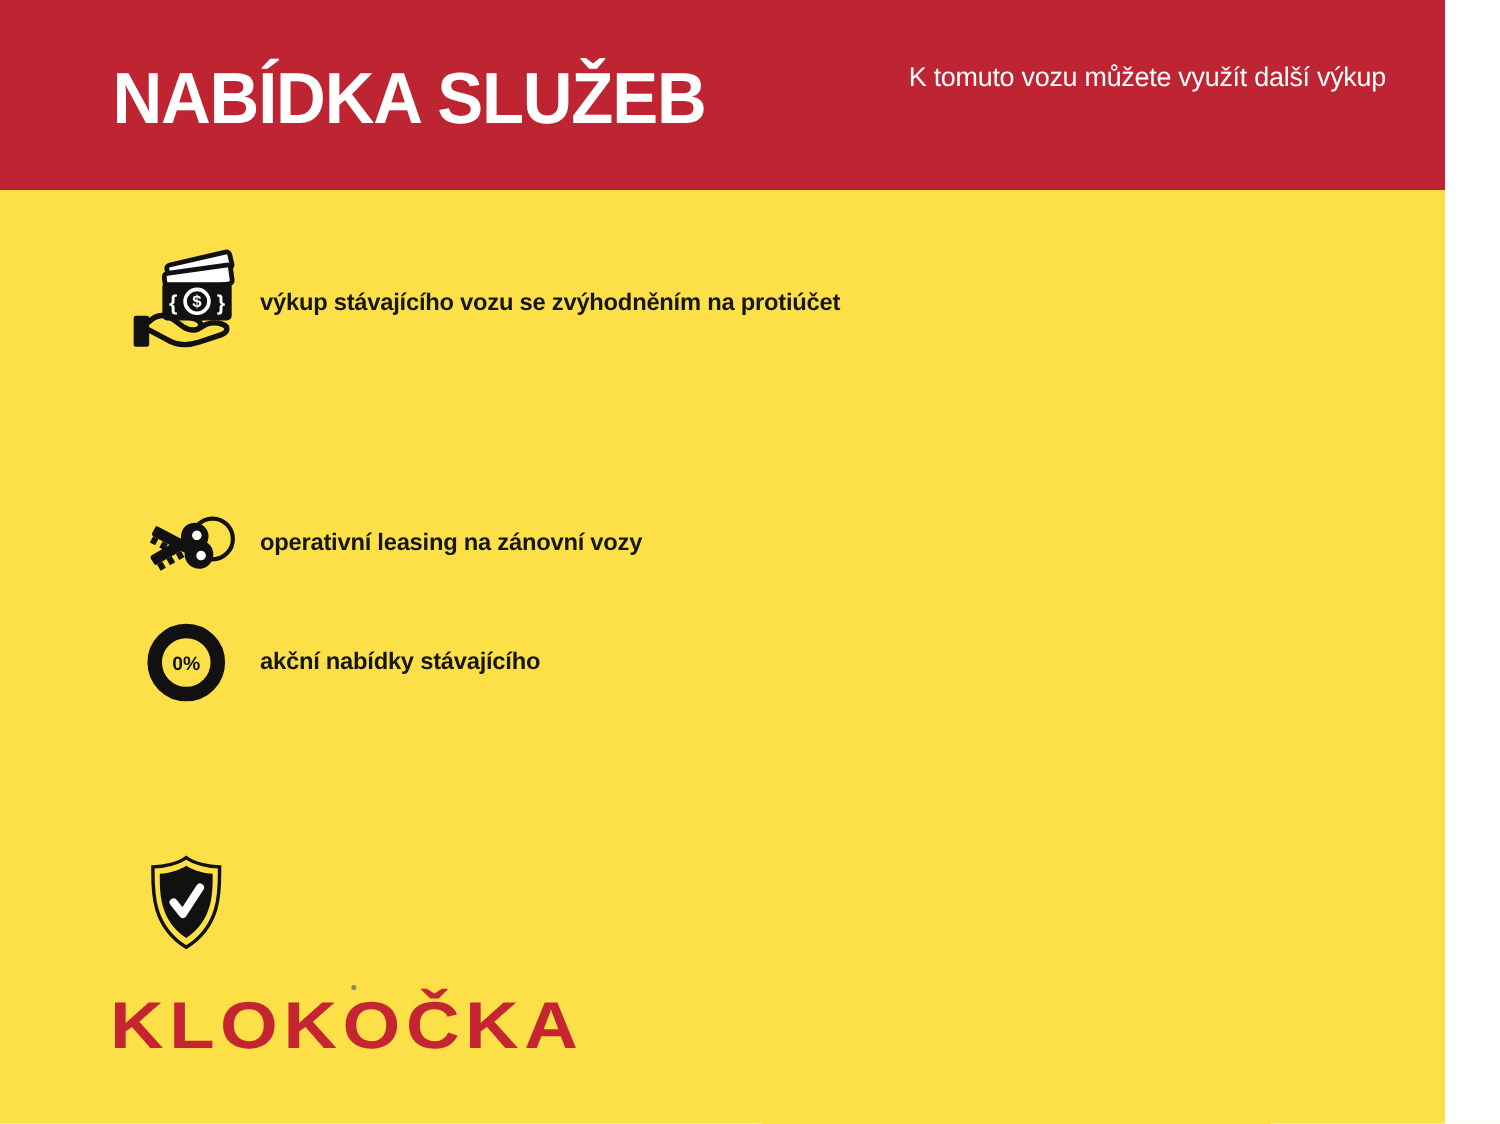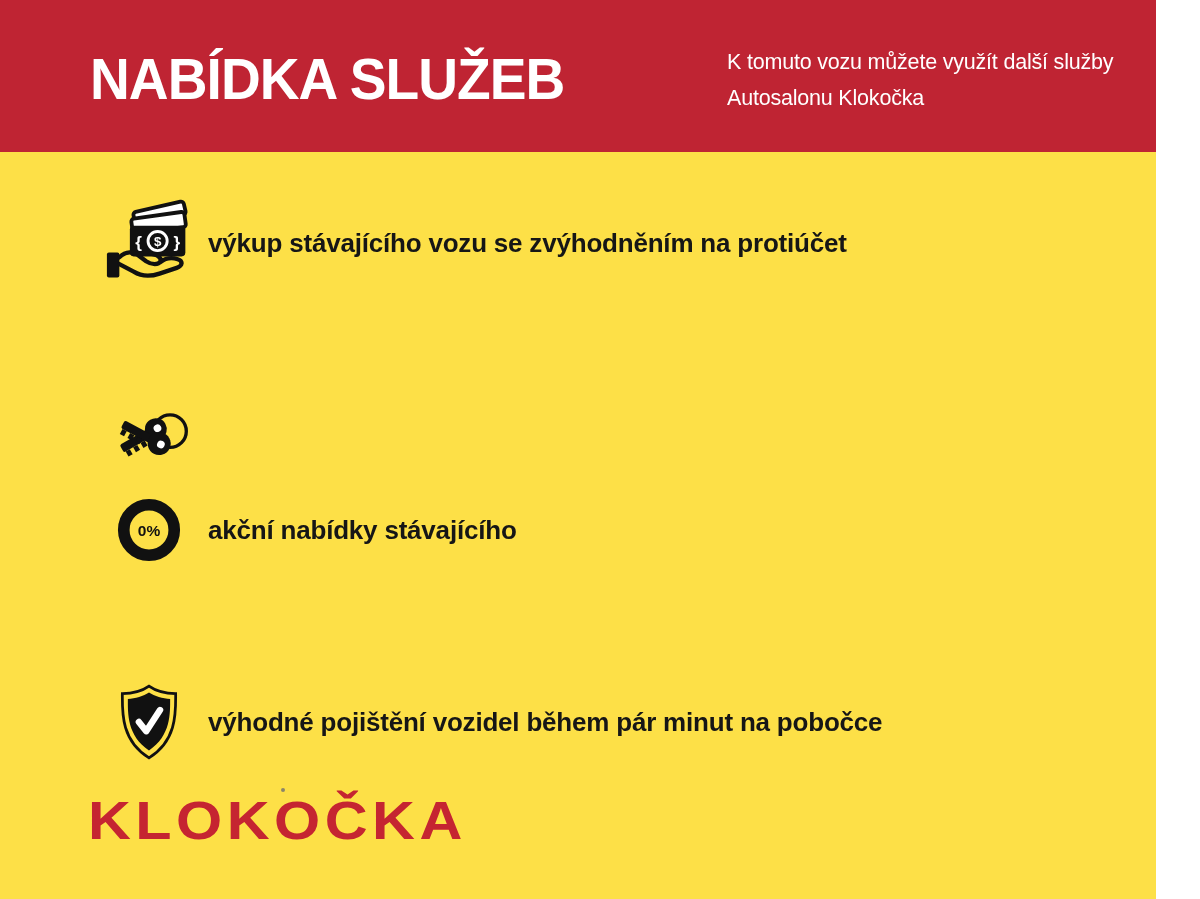--- a/index.html
+++ b/index.html
@@ -16,42 +16,41 @@
   }
   .subtitle{
     position:absolute;left:727px;top:44px;color:#ffffff;
     font-size:21.5px;line-height:36px;font-weight:400;letter-spacing:-.2px;
   }
   
   .row{position:absolute;left:90px;height:84px;display:flex;align-items:center;}
   .icon-box{flex:0 0 118px;width:118px;display:flex;justify-content:center;align-items:center;}
   .icon-box svg{overflow:visible;display:block;}
   .label{
-    font-size:26px;font-weight:700;color:#161616;letter-spacing:-.2px;white-space:nowrap;
+    font-size:19px;font-weight:700;color:#161616;letter-spacing:-.2px;white-space:nowrap;
   }
   .row1{top:201px}.row2{top:297px}.row3{top:393px}.row4{top:488px}.row5{top:584px}.row6{top:680px}
   
   .logo{
     position:absolute;left:88px;top:794px;margin:0;line-height:1;
     font-size:53px;font-weight:700;color:#c52531;letter-spacing:4px;
     transform:scaleX(1.12);transform-origin:left center;white-space:nowrap;
   }
   .speck{position:absolute;left:281px;top:788px;width:4px;height:4px;border-radius:50%;background:#6f6f6f;opacity:.8;}
   svg text{font-family:"Liberation Sans",sans-serif;}
 </style>
 </head>
 <body>
 
 <div class="canvas">
 
   <header class="banner">
     <h1 class="title">NABÍDKA SLUŽEB</h1>
     <div class="subtitle">
-      <div>K tomuto vozu můžete využít další služby</div>
-      <div>Autosalonu Klokočka</div>
+      <div>K tomuto vozu můžete využít další výkup</div>
     </div>
   </header>
 
   <div class="row row1">
     <div class="icon-box">
       <svg width="88" height="78" viewBox="0 0 92 80" aria-hidden="true">
         <rect x="30" y="2" width="54" height="14" rx="3" fill="#fff" stroke="#111" stroke-width="4" transform="rotate(-13 57 9)"></rect>
         <rect x="28" y="11" width="56" height="16" rx="3" fill="#fff" stroke="#111" stroke-width="4" transform="rotate(-8 56 19)"></rect>
         <rect x="26" y="22" width="58" height="32" rx="4" fill="#111"></rect>
         <circle cx="55" cy="38" r="10" fill="none" stroke="#fff" stroke-width="3"></circle>
@@ -81,20 +80,21 @@
         <g transform="rotate(28 56 48)">
           <rect x="14" y="44" width="36" height="9" rx="2" fill="#111"></rect>
           <rect x="16" y="53" width="5" height="6" fill="#111"></rect>
           <rect x="25" y="53" width="5" height="6" fill="#111"></rect>
           <rect x="34" y="53" width="5" height="6" fill="#111"></rect>
           <circle cx="57" cy="48.5" r="12" fill="#111"></circle>
           <circle cx="59" cy="48.5" r="4" fill="#fff"></circle>
         </g>
       </svg>
     </div>
+    <div class="label">operativní leasing na zánovní vozy</div>
   </div>
 
   <div class="row row4">
     <div class="icon-box">
       <svg width="66" height="66" viewBox="0 0 68 68" aria-hidden="true">
         <circle cx="34" cy="34" r="26" fill="none" stroke="#111" stroke-width="12"></circle>
         <text x="34" y="40" font-size="16" font-weight="bold" fill="#111" text-anchor="middle">0%</text>
       </svg>
     </div>
     <div class="label">akční nabídky stávajícího</div>
@@ -102,19 +102,18 @@
 
 
   <div class="row row6">
     <div class="icon-box">
       <svg width="68" height="78" viewBox="0 0 74 84" aria-hidden="true">
         <path d="M37 3 C30 8 18 11 8 11 C8 30 6 62 37 81 C68 62 66 30 66 11 C56 11 44 8 37 3 Z" fill="none" stroke="#111" stroke-width="3"></path>
         <path d="M37 10 C31 14 22 16.5 14 17 C14 32 13 57 37 73 C61 57 60 32 60 17 C52 16.5 43 14 37 10 Z" fill="#111"></path>
         <path d="M26 42 L34 52 L49 29" fill="none" stroke="#fff" stroke-width="7" stroke-linecap="round" stroke-linejoin="round"></path>
       </svg>
     </div>
-    <div class="label">výhodné pojištění vozidel během pár minut na pobočce</div>
   </div>
 
   <div class="speck"></div>
   <div class="logo">KLOKOČKA</div>
 
 </div>
 
 </body></html>

